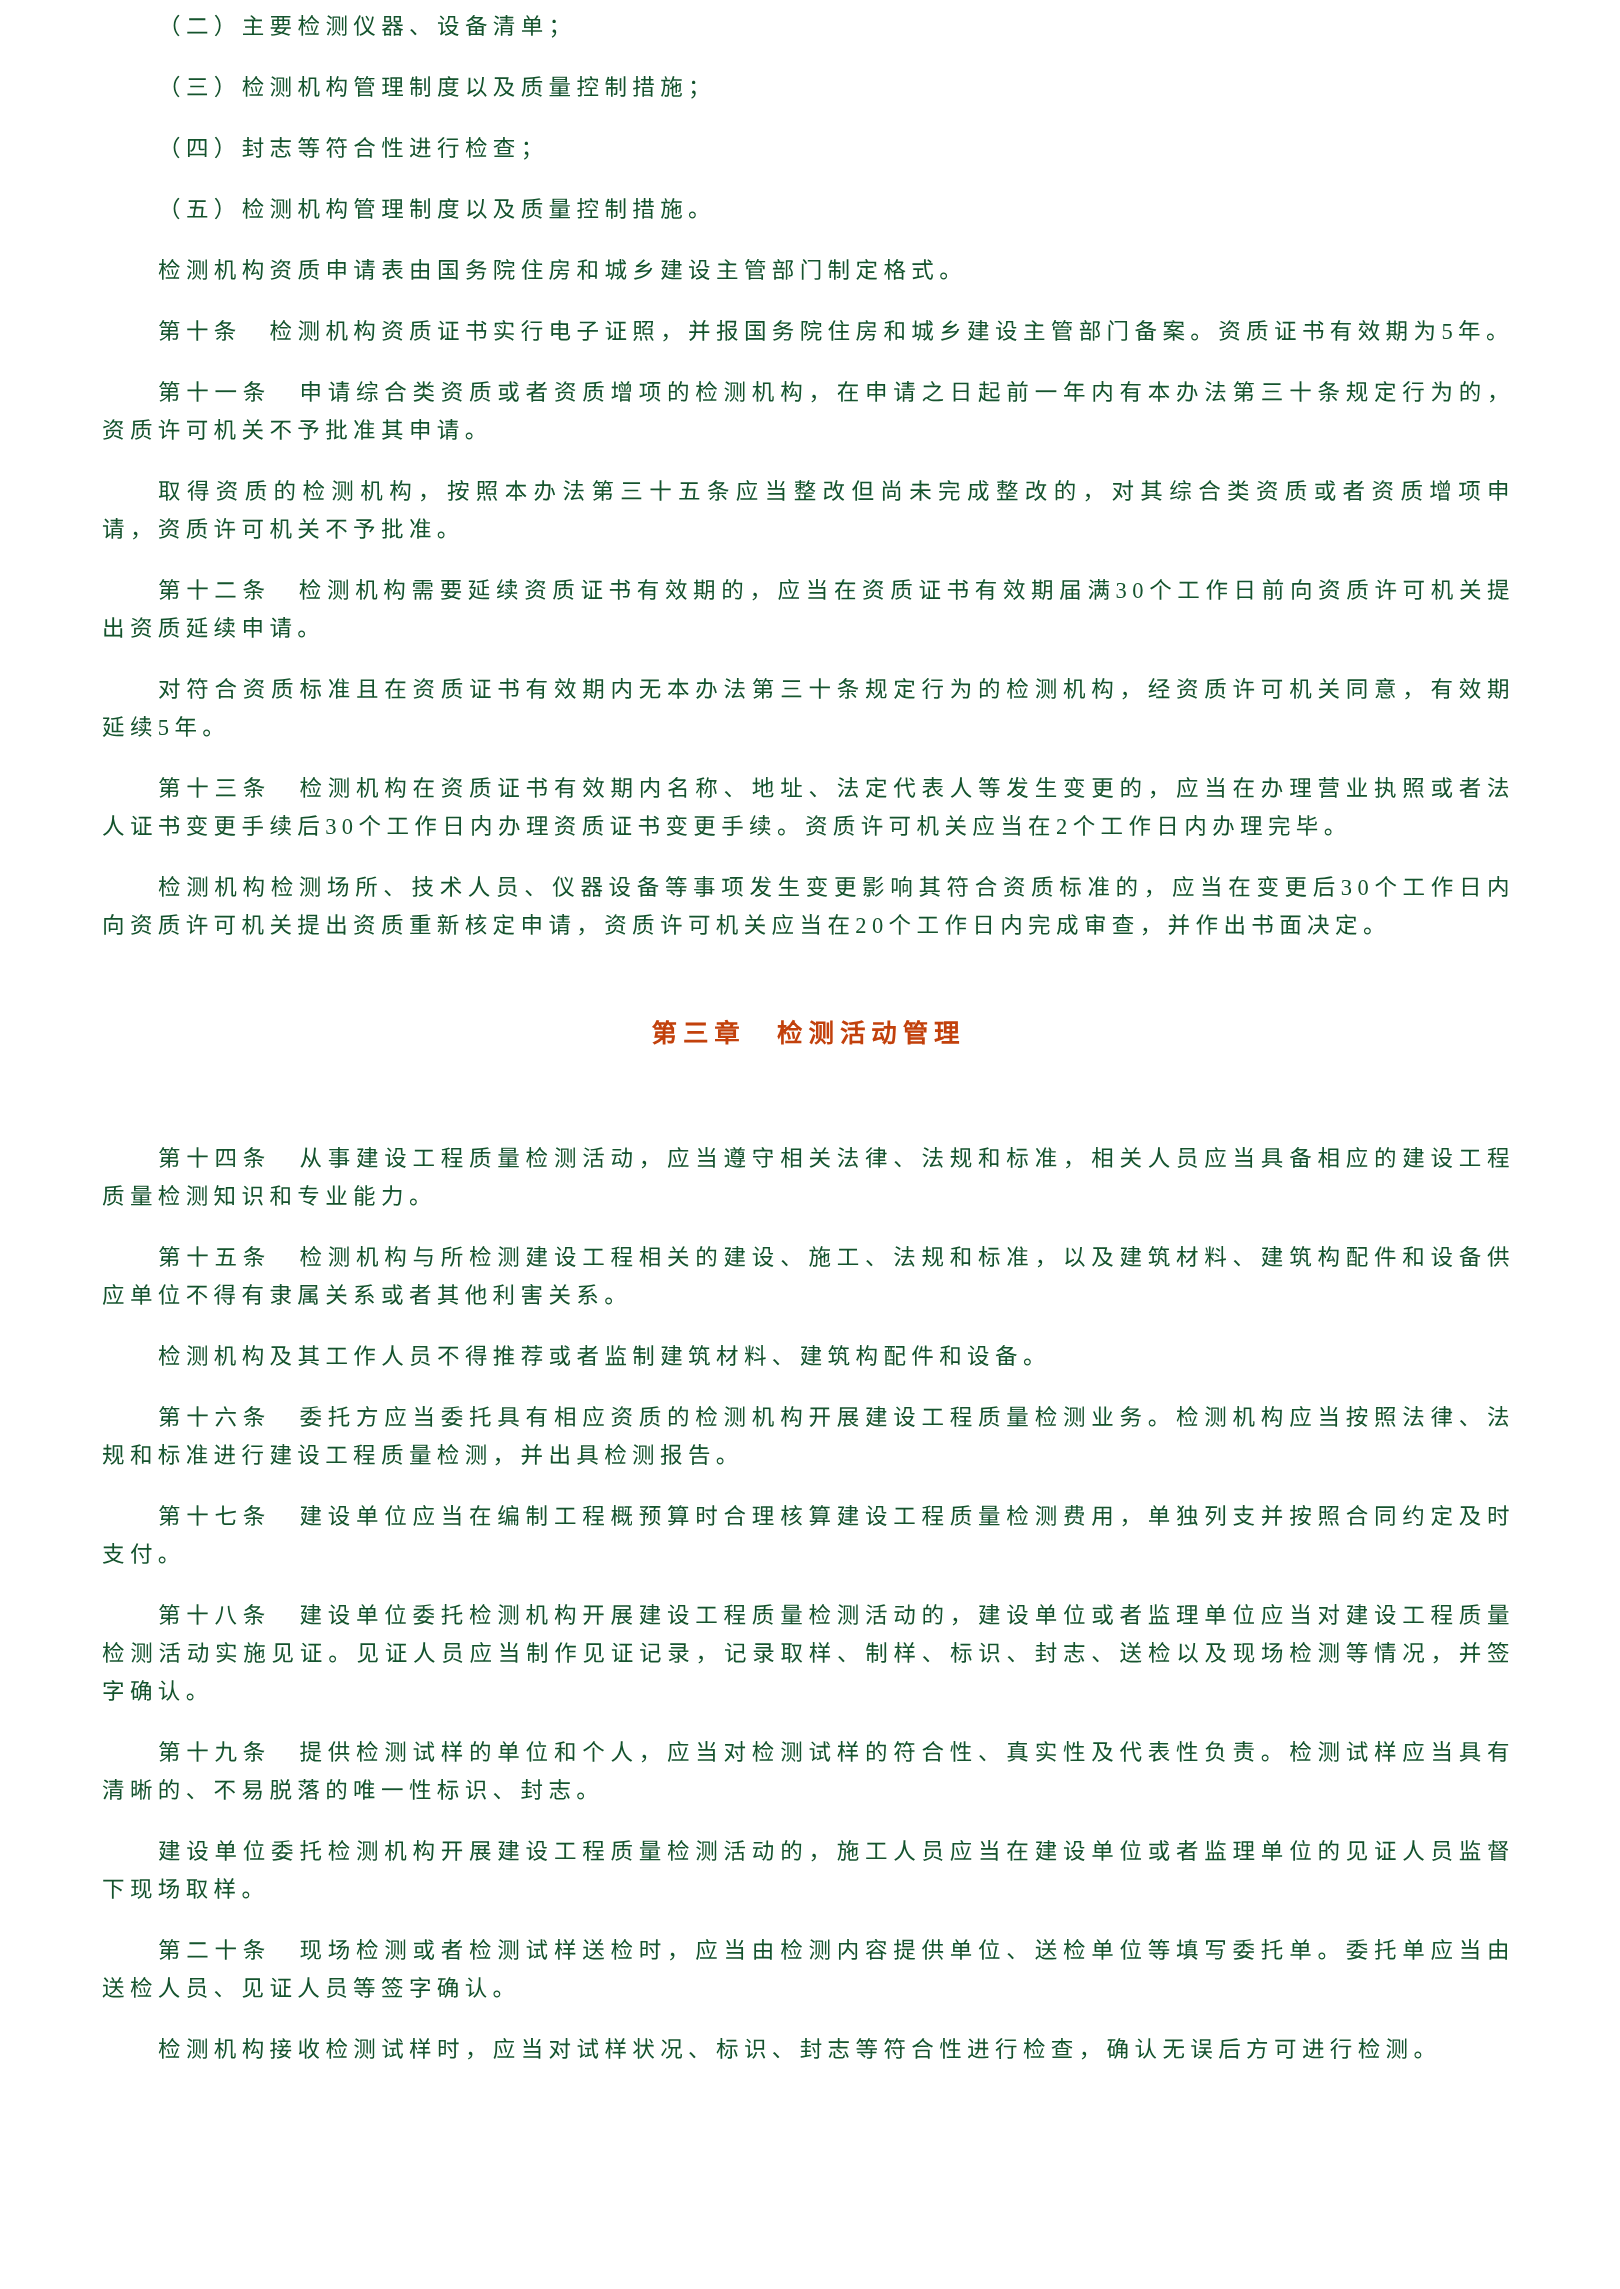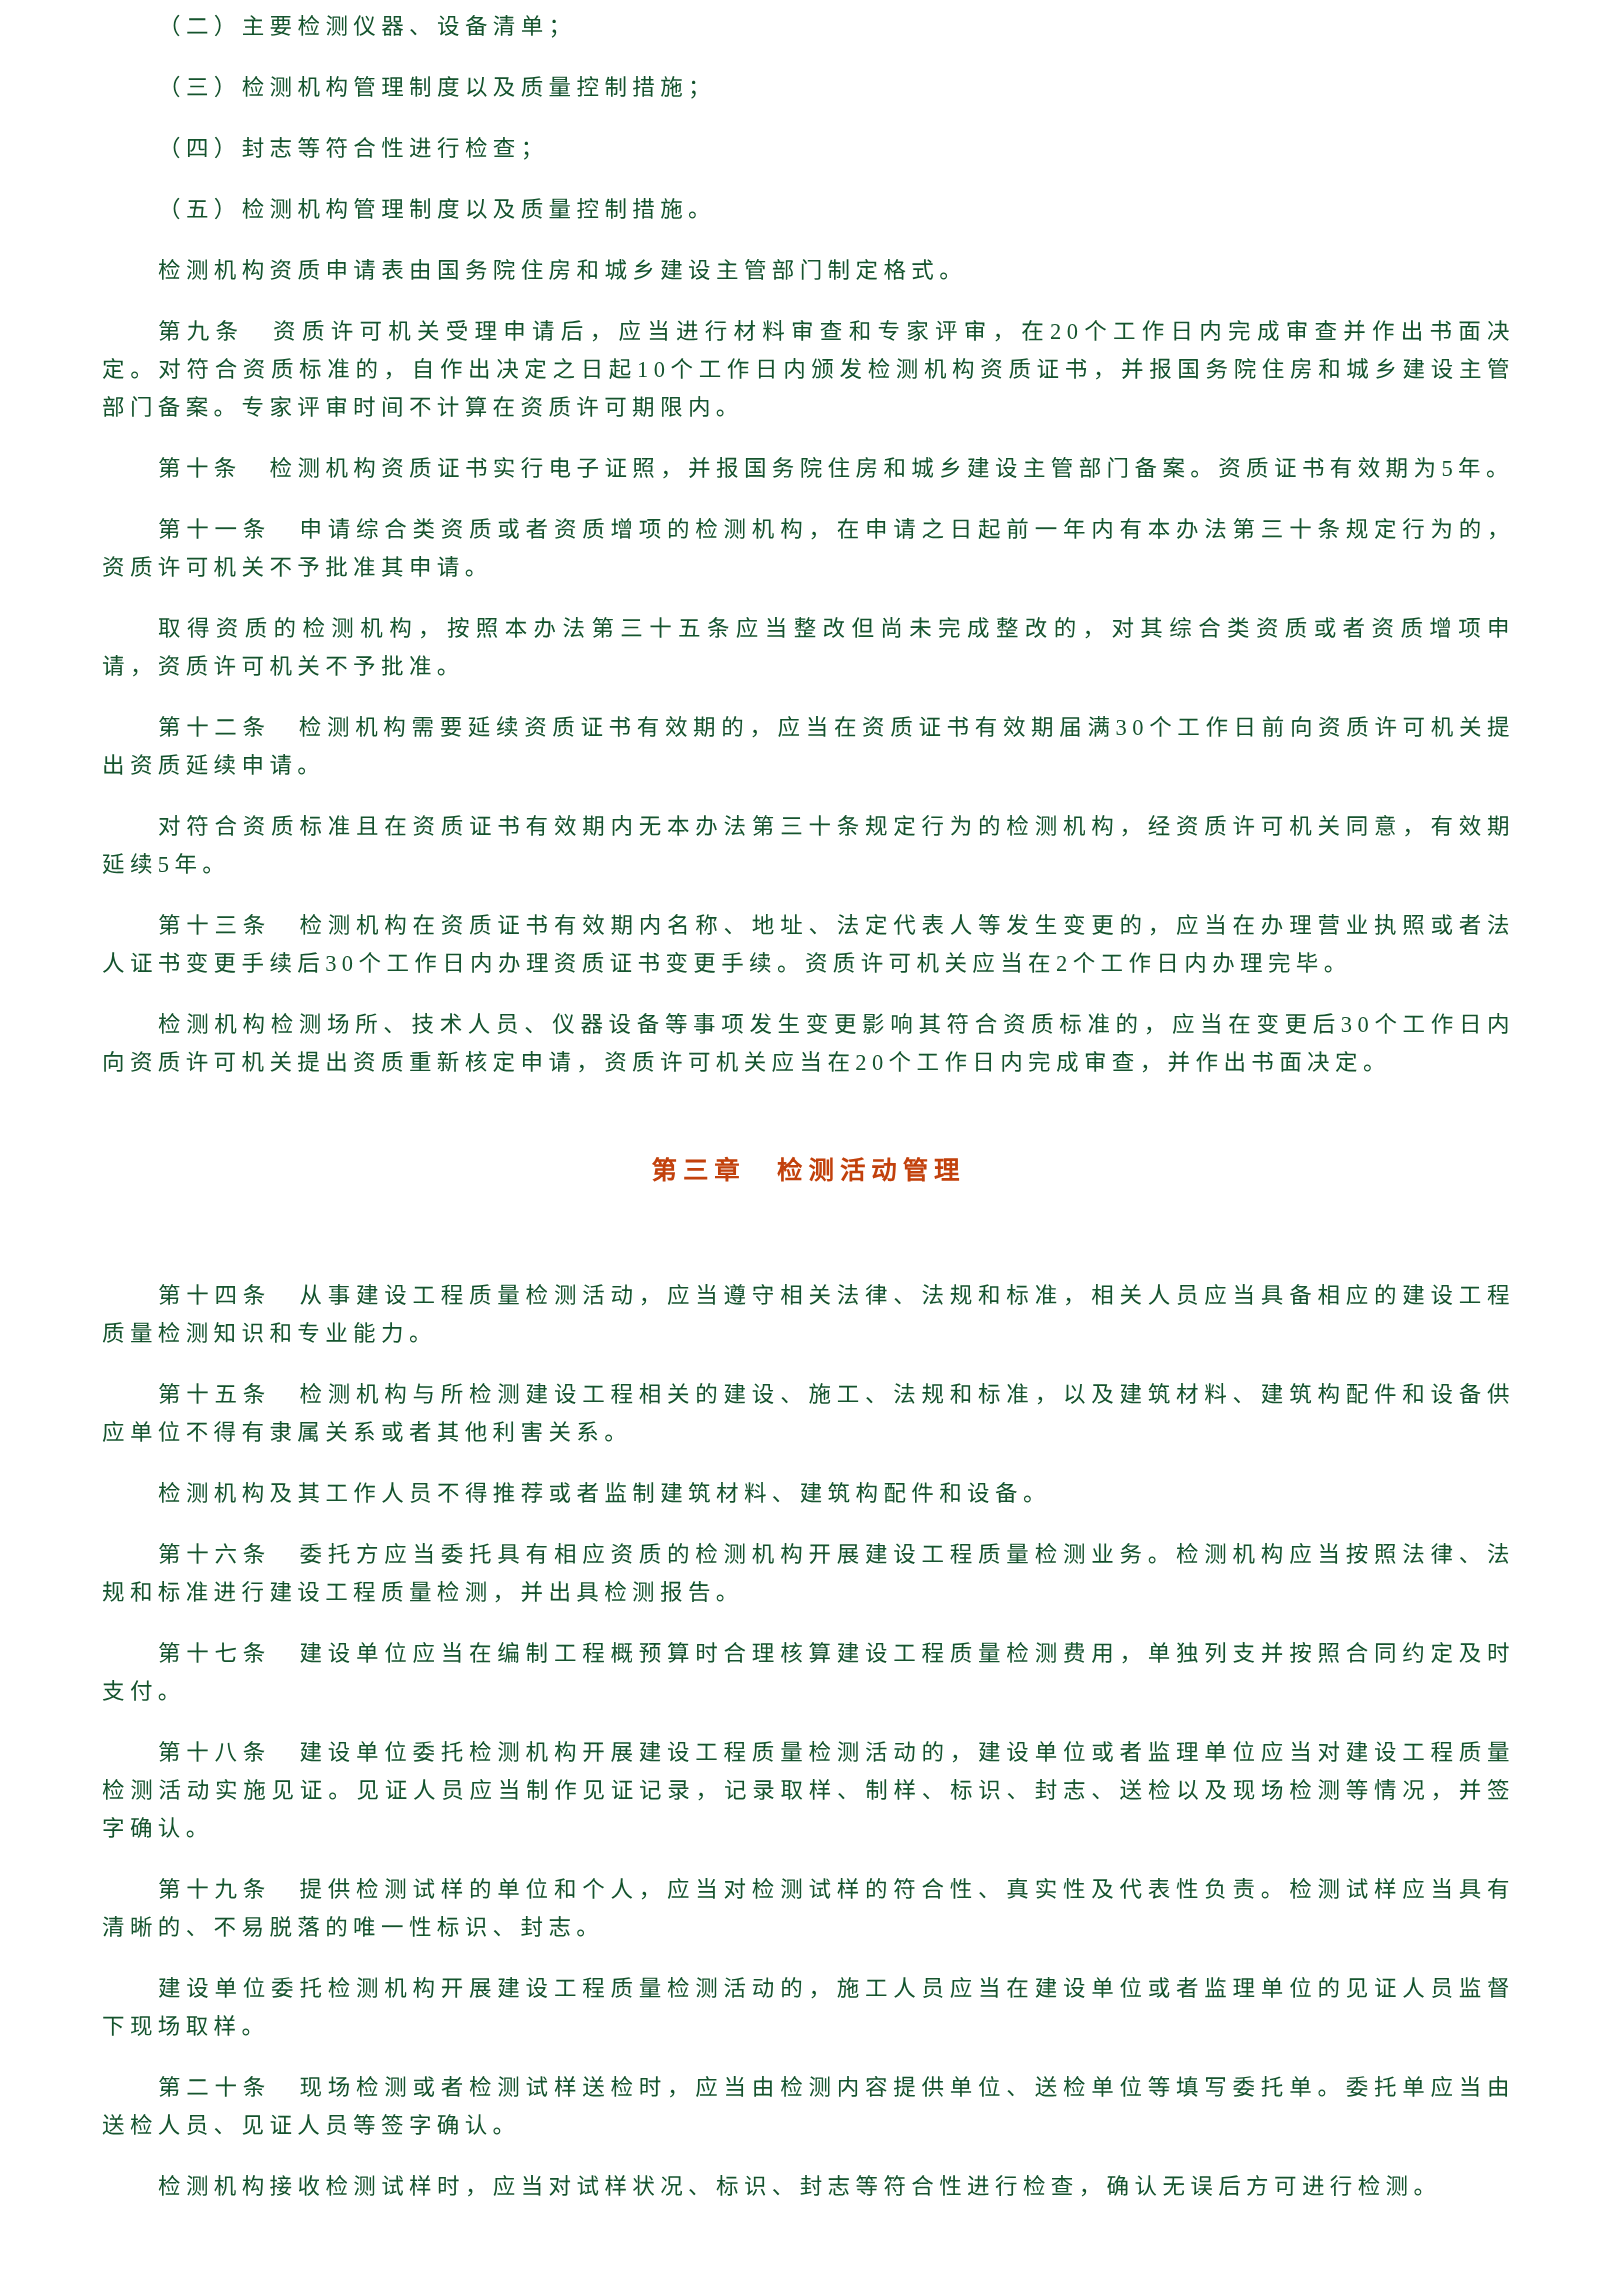--- a/index.html
+++ b/index.html
@@ -50,21 +50,20 @@
 <body>
 
 <main class="page">
   <section class="content">
 
     <p class="para">（二）主要检测仪器、设备清单；</p>
     <p class="para">（三）检测机构管理制度以及质量控制措施；</p>
     <p class="para">（四）封志等符合性进行检查；</p>
     <p class="para">（五）检测机构管理制度以及质量控制措施。</p>
     <p class="para">检测机构资质申请表由国务院住房和城乡建设主管部门制定格式。</p>
-    <p class="para">第九条　资质许可机关受理申请后，应当进行材料审查和专家评审，在20个工作日内完成审查并作出书面决定。对符合资质标准的，自作出决定之日起10个工作日内颁发检测机构资质证书，并报国务院住房和城乡建设主管部门备案。专家评审时间不计算在资质许可期限内。</p>
     <p class="para">第十条　检测机构资质证书实行电子证照，并报国务院住房和城乡建设主管部门备案。资质证书有效期为5年。</p>
     <p class="para">第十一条　申请综合类资质或者资质增项的检测机构，在申请之日起前一年内有本办法第三十条规定行为的，资质许可机关不予批准其申请。</p>
     <p class="para">取得资质的检测机构，按照本办法第三十五条应当整改但尚未完成整改的，对其综合类资质或者资质增项申请，资质许可机关不予批准。</p>
     <p class="para">第十二条　检测机构需要延续资质证书有效期的，应当在资质证书有效期届满30个工作日前向资质许可机关提出资质延续申请。</p>
     <p class="para">对符合资质标准且在资质证书有效期内无本办法第三十条规定行为的检测机构，经资质许可机关同意，有效期延续5年。</p>
     <p class="para">第十三条　检测机构在资质证书有效期内名称、地址、法定代表人等发生变更的，应当在办理营业执照或者法人证书变更手续后30个工作日内办理资质证书变更手续。资质许可机关应当在2个工作日内办理完毕。</p>
     <p class="para">检测机构检测场所、技术人员、仪器设备等事项发生变更影响其符合资质标准的，应当在变更后30个工作日内向资质许可机关提出资质重新核定申请，资质许可机关应当在20个工作日内完成审查，并作出书面决定。</p>
 
     <h2 class="chapter">第三章　检测活动管理</h2>
 

